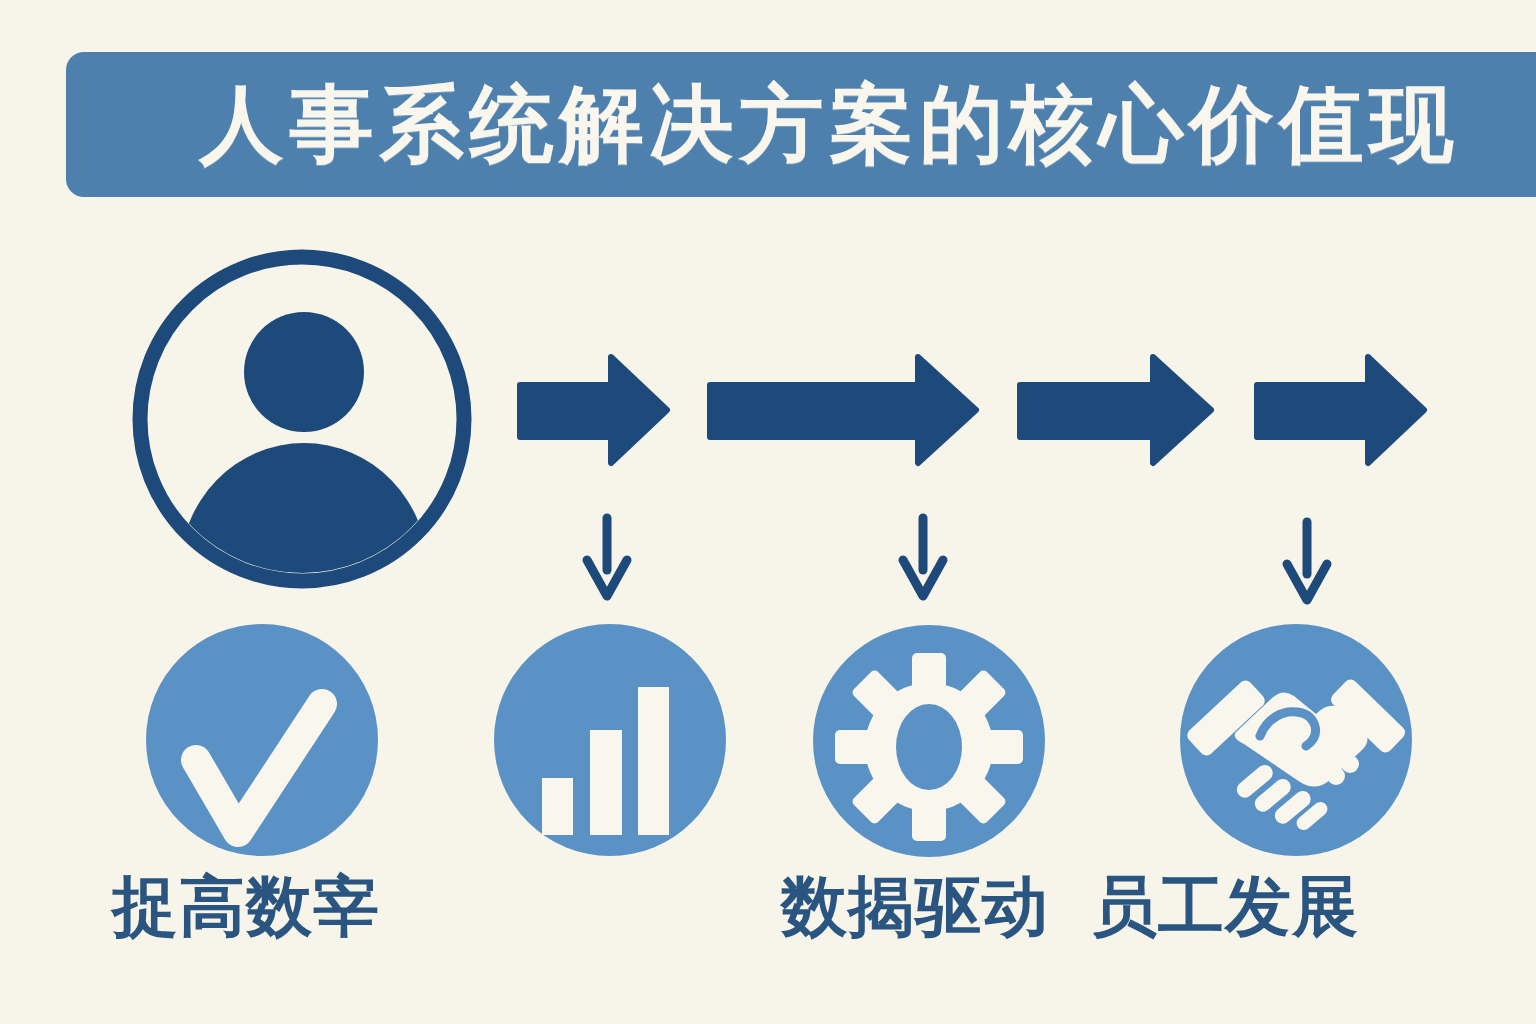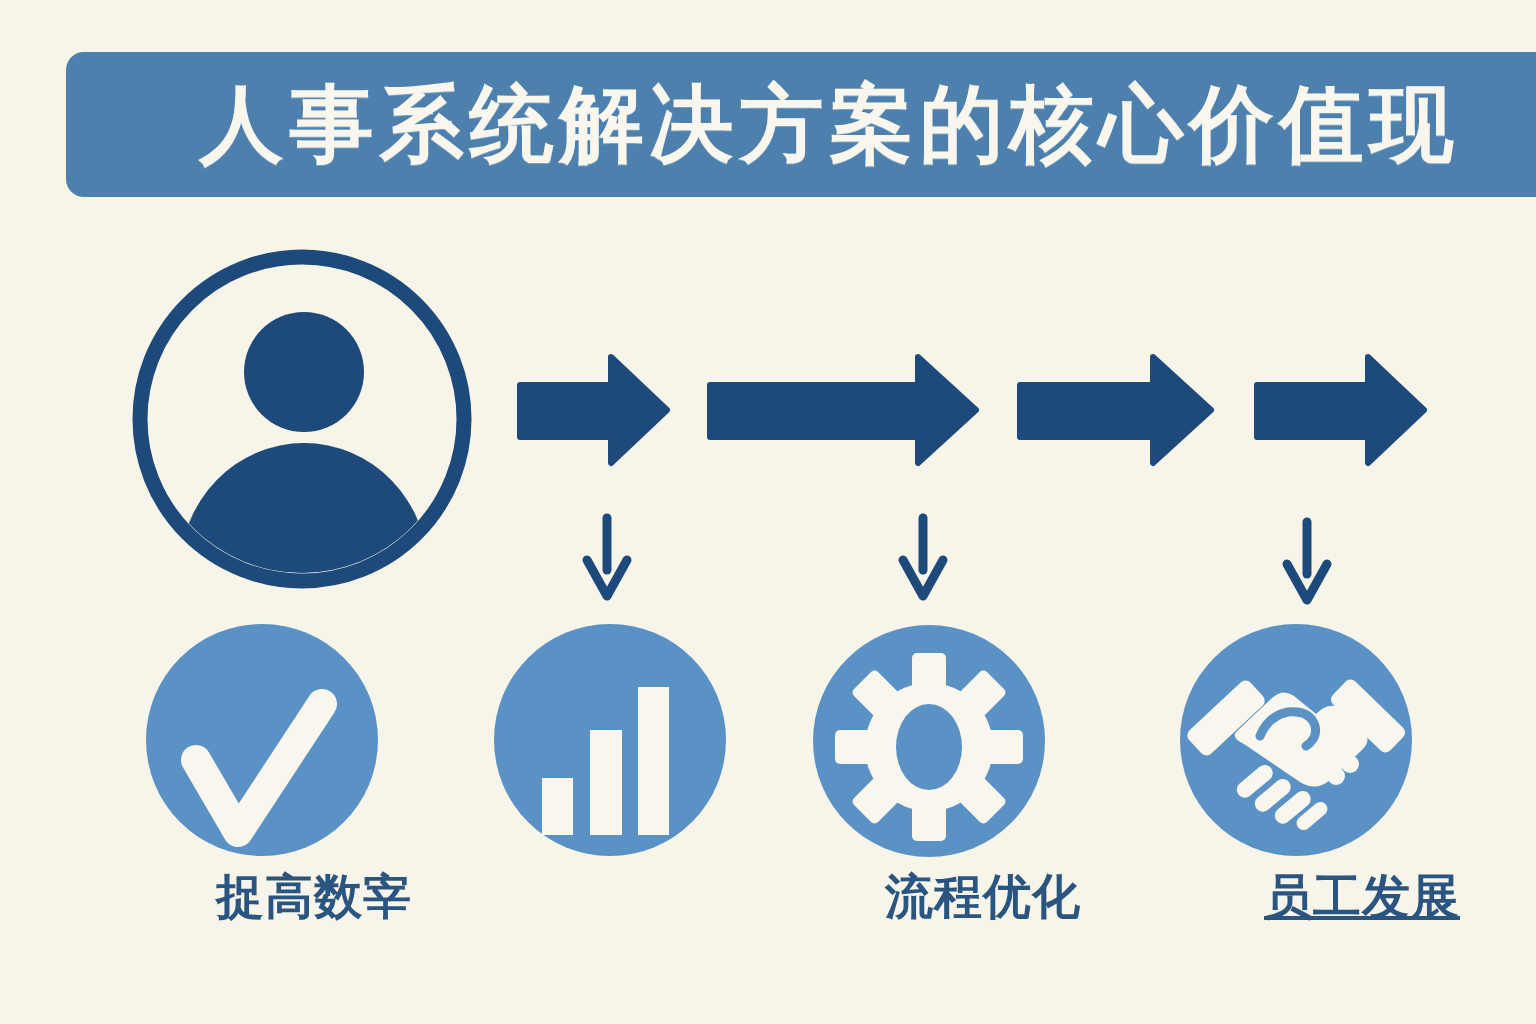--- a/index.html
+++ b/index.html
@@ -27,21 +27,21 @@
   .abs{position:absolute;}
 
   .value-circle{
     position:absolute;width:232px;height:232px;border-radius:50%;
     background:var(--circle);
   }
   .value-circle svg{position:absolute;left:0;top:0;width:100%;height:100%;}
 
   .value-label{
     position:absolute;width:300px;top:872px;
-    text-align:right;font-size:48px;line-height:1.05;font-weight:800;
+    text-align:left;font-size:66px;line-height:1.05;font-weight:800;
     color:var(--label);letter-spacing:1px;white-space:nowrap;
   }
 
   .rarrow polygon{fill:var(--navy);stroke:var(--navy);stroke-width:6;stroke-linejoin:round;}
   .darrow line,.darrow path{stroke:var(--navy);stroke-width:9;stroke-linecap:round;stroke-linejoin:round;fill:none;}
 
   .white-fill{fill:var(--icon-white);}
   .navy-fill{fill:var(--navy);}
 </style>
 </head>
@@ -118,21 +118,21 @@
           <rect x="-17" y="-94" width="34" height="40" rx="5" transform="rotate(180)"></rect>
           <rect x="-17" y="-94" width="34" height="40" rx="5" transform="rotate(225)"></rect>
           <rect x="-17" y="-94" width="34" height="40" rx="5" transform="rotate(270)"></rect>
           <rect x="-17" y="-94" width="34" height="40" rx="5" transform="rotate(315)"></rect>
           <circle cx="0" cy="0" r="64"></circle>
         </g>
         <ellipse cx="0" cy="0" rx="33" ry="43" fill="var(--circle)"></ellipse>
       </g>
     </svg>
   </div>
-  <div class="value-label" style="left:781px;">流程优化</div>
+  <div class="value-label" style="left:781px;">数揭驱动</div>
 
   <div class="value-circle" style="left:1180px;top:624px;">
     <svg viewBox="-116 -116 232 232">
       <g transform="translate(0,6)">
         <g class="white-fill">
 
           <rect x="-42" y="-16" width="84" height="32" rx="7" transform="translate(-70,-28) rotate(-43)"></rect>
           <rect x="-40" y="-16" width="80" height="32" rx="7" transform="translate(72,-30) rotate(44)"></rect>
 
           <path d="M -60,-14 L -24,-48 Q -13,-58 -2,-50 L 20,-32
@@ -145,15 +145,15 @@
           <rect x="-18" y="-7" width="36" height="14" rx="7" transform="translate(16,70) rotate(-40)"></rect>
 
           <circle cx="40" cy="30" r="9"></circle>
           <circle cx="54" cy="18" r="9"></circle>
         </g>
 
         <path d="M -36,-10 Q -28,-30 -8,-34 Q 14,-36 19,-20 Q 22,-8 10,0" fill="none" stroke="var(--circle)" stroke-width="9" stroke-linecap="round"></path>
       </g>
     </svg>
   </div>
-  <div class="value-label" style="left:1160px;text-decoration:underline;">员工发展</div>
+  <div class="value-label" style="left:1091px;">员工发展</div>
 
 </div>
 
 </body></html>

